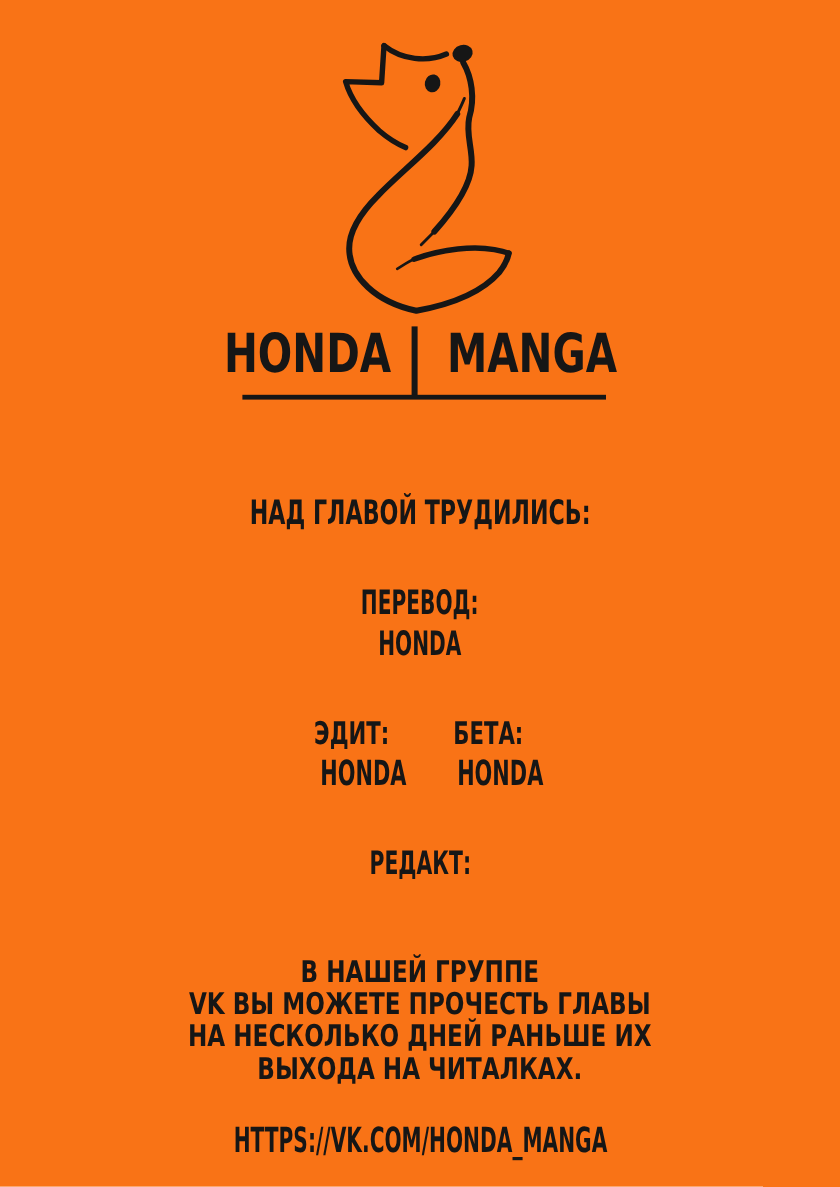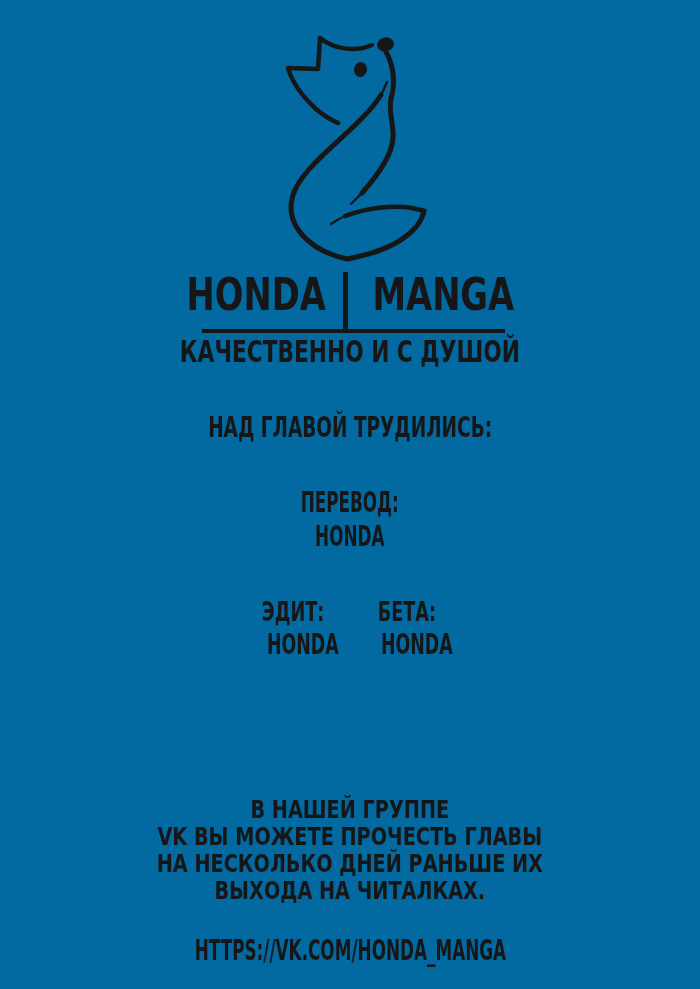--- a/index.html
+++ b/index.html
@@ -1,18 +1,18 @@
 <!DOCTYPE html>
 <html><head>
 <meta charset="utf-8">
 <style>
   html,body { margin:0; padding:0; background:#ffffff; }
   #page {
     position:relative; width:700px; height:989px; margin:0 auto;
-    background:#0369a1; overflow:hidden;
+    background:#f97316; overflow:hidden;
     font-family:"DejaVu Sans","Liberation Sans",sans-serif;
     font-weight:bold; color:#161616;
   }
   .abs { position:absolute; left:0; width:700px; text-align:center; line-height:1; white-space:nowrap; }
   .sq  { display:inline-block; transform-origin:50% 50%; }
 
   #fox-logo { position:absolute; left:275px; top:25px; width:160px; height:240px; }
 
   #title-row  { top:272px; font-size:45px; }
   #title-row .sq { transform:scaleX(0.75); }
@@ -79,23 +79,20 @@
 
   <div id="title-row" class="abs">
     <span class="sq title-inner">
       <span>HONDA</span>
       <span>MANGA</span>
     </span>
   </div>
   <div id="title-bar"></div>
   <div id="title-rule"></div>
 
-  <div id="tagline" class="abs">
-    <span class="sq">КАЧЕСТВЕННО И С ДУШОЙ</span>
-  </div>
 
   <div id="translate-label" class="abs">
     <span class="sq">ПЕРЕВОД:</span>
   </div>
 
   <div id="heading" class="abs">
     <span class="sq">НАД ГЛАВОЙ ТРУДИЛИСЬ:</span>
   </div>
   <div id="translate-name" class="abs">
     <span class="sq">HONDA</span>
@@ -103,20 +100,23 @@
 
   <div id="edit-beta-labels" class="two-col">
     <span><span class="sq">ЭДИТ:</span></span>
     <span><span class="sq">БЕТА:</span></span>
   </div>
   <div id="edit-beta-names" class="two-col">
     <span><span class="sq">HONDA</span></span>
     <span><span class="sq">HONDA</span></span>
   </div>
 
+  <div id="redact-label" class="abs">
+    <span class="sq">РЕДАКТ:</span>
+  </div>
 
   <div id="announcement" class="abs">
     <span class="sq">
       <div>В НАШЕЙ ГРУППЕ</div>
       <div>VK ВЫ МОЖЕТЕ ПРОЧЕСТЬ ГЛАВЫ</div>
       <div>НА НЕСКОЛЬКО ДНЕЙ РАНЬШЕ ИХ</div>
       <div>ВЫХОДА НА ЧИТАЛКАХ.</div>
     </span>
   </div>
 

